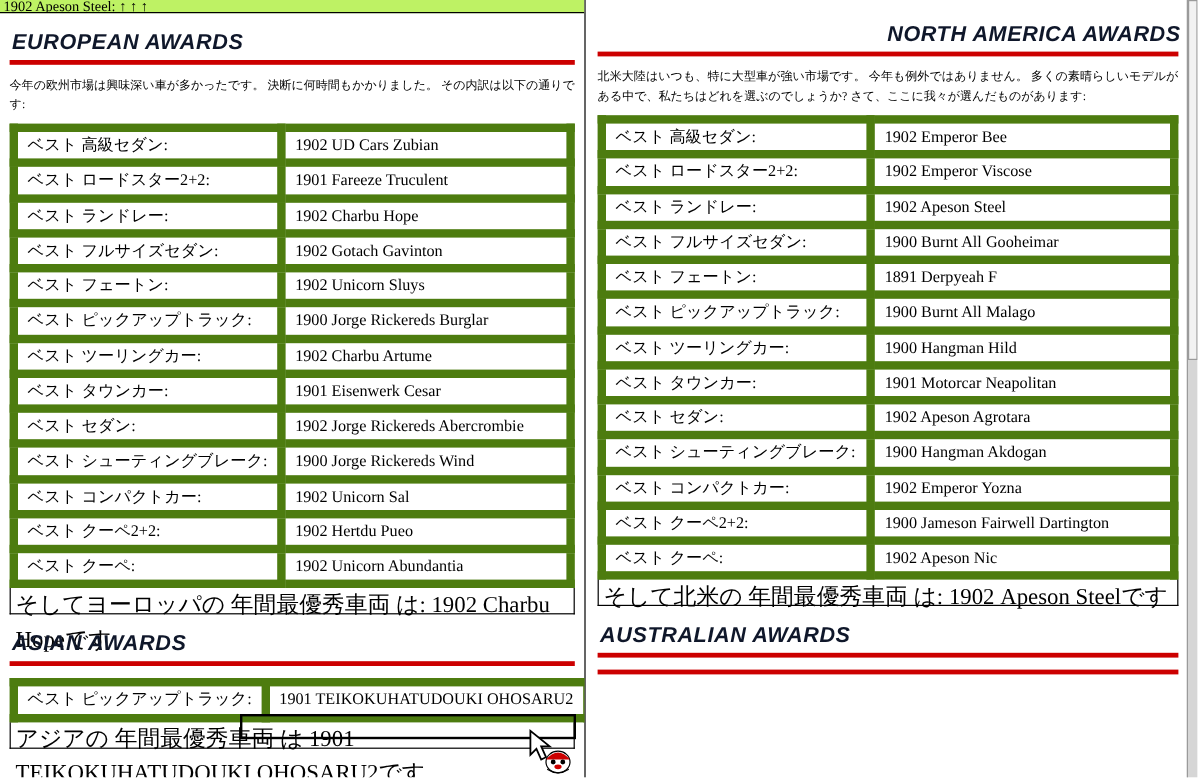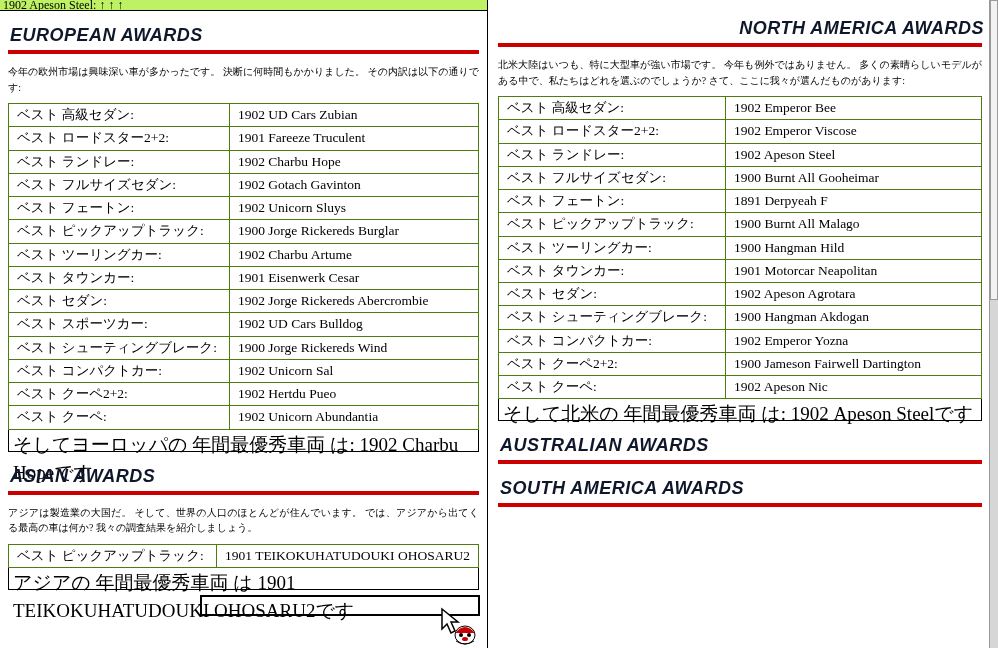--- a/index.html
+++ b/index.html
@@ -87,21 +87,21 @@
   }
 
   
   table.award {
     border-collapse: collapse;
     width: calc(100% - 4px);
     margin: 0 2px 0 2px;
     font-size: 13.5px;
   }
   table.award td {
-    border: 1px solid #4d7c0f;
+    border: 7px solid #4d7c0f;
     padding: 1px 8px;
     vertical-align: middle;
     line-height: 1.5;
     height: 19px;
   }
   table.award td.lbl {
     width: 47%;
     white-space: nowrap;
   }
   table.award td.val {
@@ -212,24 +212,20 @@
           </tr>
           <tr>
             <td class="lbl">ベスト タウンカー:</td>
             <td class="val">1901 Eisenwerk Cesar</td>
           </tr>
           <tr>
             <td class="lbl">ベスト セダン:</td>
             <td class="val">1902 Jorge Rickereds Abercrombie</td>
           </tr>
           <tr>
-            <td class="lbl">ベスト スポーツカー:</td>
-            <td class="val">1902 UD Cars Bulldog</td>
-          </tr>
-          <tr>
             <td class="lbl">ベスト シューティングブレーク:</td>
             <td class="val">1900 Jorge Rickereds Wind</td>
           </tr>
           <tr>
             <td class="lbl">ベスト コンパクトカー:</td>
             <td class="val">1902 Unicorn Sal</td>
           </tr>
           <tr>
             <td class="lbl">ベスト クーペ2+2:</td>
             <td class="val">1902 Hertdu Pueo</td>
@@ -237,21 +233,20 @@
           <tr>
             <td class="lbl">ベスト クーペ:</td>
             <td class="val">1902 Unicorn Abundantia</td>
           </tr>
         </tbody>
       </table>
       <div class="summary">そしてヨーロッパの 年間最優秀車両 は: 1902 Charbu Hopeです</div>
 
       <div class="section-title">ASIAN AWARDS</div>
       <div class="title-rule"></div>
-      <div class="para">アジアは製造業の大国だ。 そして、世界の人口のほとんどが住んでいます。 では、アジアから出てくる最高の車は何か? 我々の調査結果を紹介しましょう。</div>
 
       <table class="award">
         <tbody>
           <tr>
             <td class="lbl">ベスト ピックアップトラック:</td>
             <td class="val">1901 TEIKOKUHATUDOUKI OHOSARU2</td>
           </tr>
         </tbody>
       </table>
       <div class="summary">アジアの 年間最優秀車両 は 1901 TEIKOKUHATUDOUKI OHOSARU2です</div>
@@ -322,21 +317,20 @@
             <td class="lbl">ベスト クーペ:</td>
             <td class="val">1902 Apeson Nic</td>
           </tr>
         </tbody>
       </table>
       <div class="summary">そして北米の 年間最優秀車両 は: 1902 Apeson Steelです</div>
 
       <div class="section-title">AUSTRALIAN AWARDS</div>
       <div class="title-rule"></div>
 
-      <div class="section-title">SOUTH AMERICA AWARDS</div>
       <div class="title-rule"></div>
 
     </div>
   </div>
 
   <div class="scrollbar">
     <div class="scroll-thumb"></div>
   </div>
 
   <div class="cursor">

